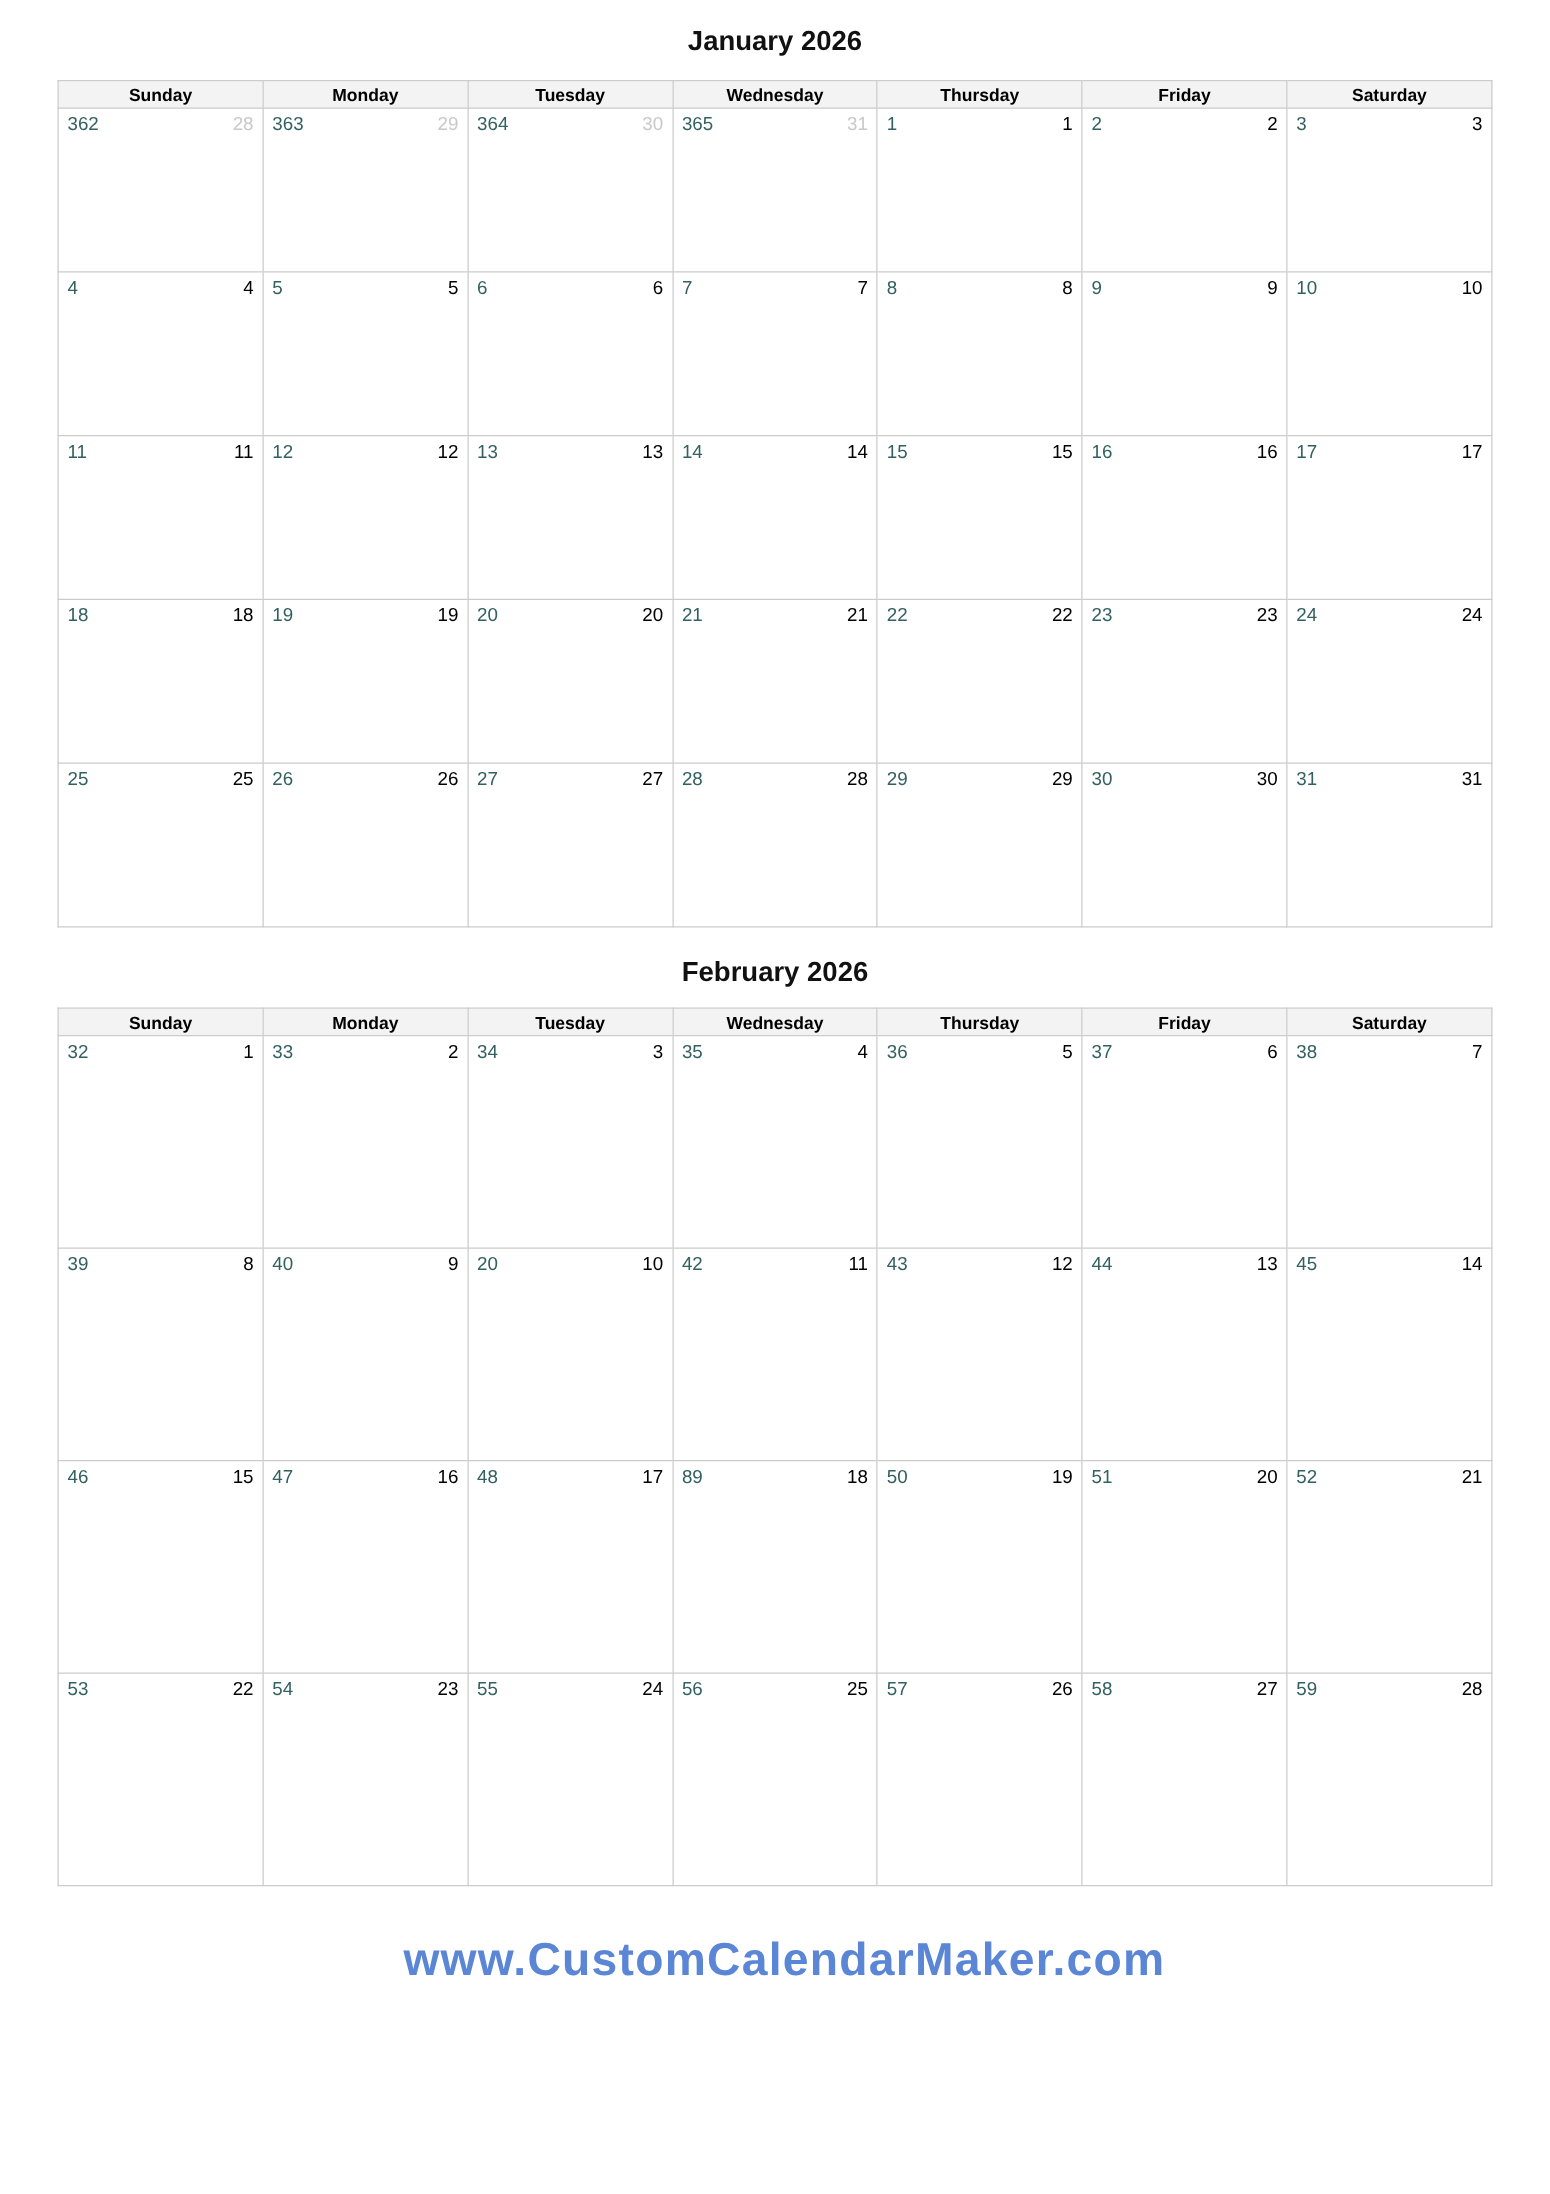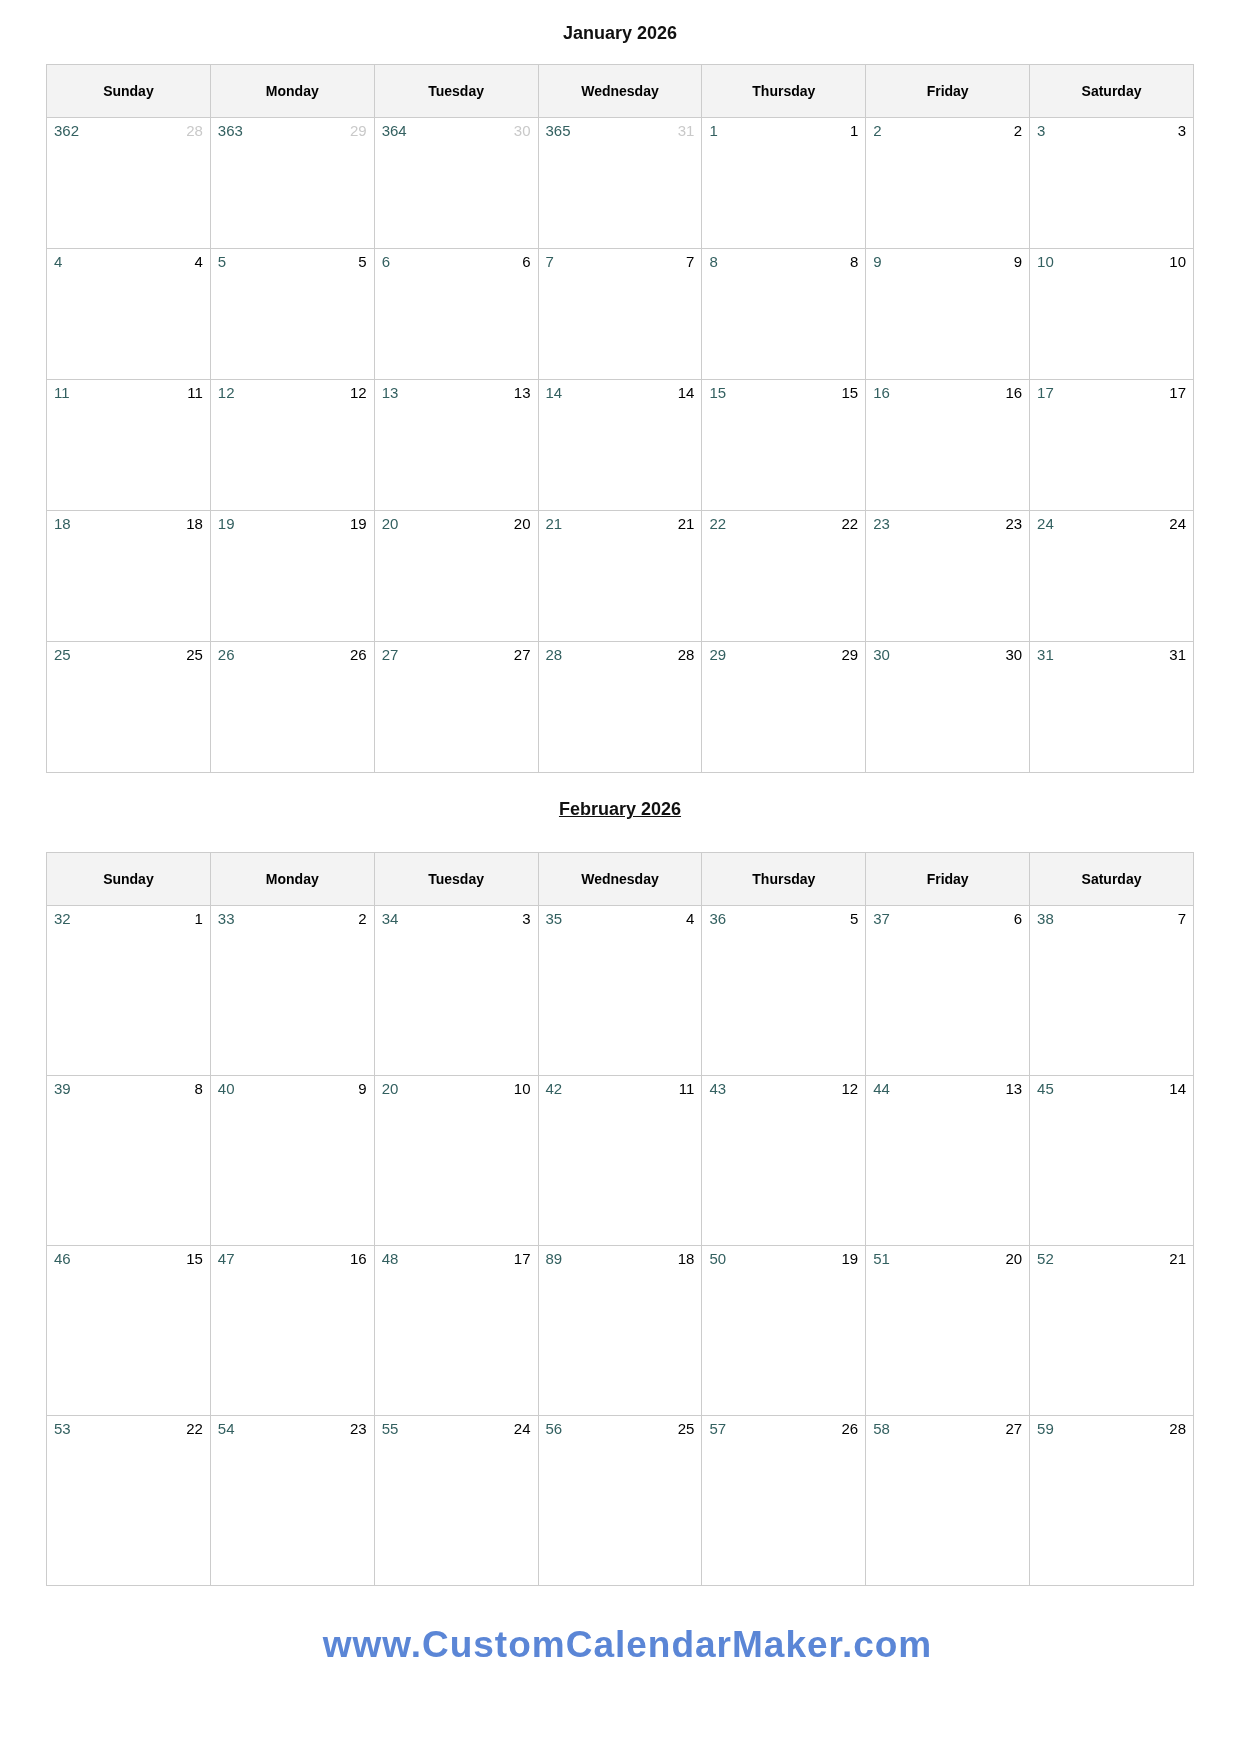--- a/index.html
+++ b/index.html
@@ -6,42 +6,42 @@
   html, body { background: #ffffff; }
   body {
     width: 1240px;
     height: 1755px;
     margin: 0 auto;
     font-family: "Liberation Sans", sans-serif;
     overflow: hidden;
   }
   .month-title {
     text-align: center;
-    font-size: 18px;
+    font-size: 22px;
     font-weight: bold;
     color: var(--title, #111);
     line-height: 26px;
   }
   .month-jan .month-title { margin: 20px 0 18px 0; }
-  .month-feb .month-title { margin: 23px 0 30px 0; text-decoration: underline; }
+  .month-feb .month-title { margin: 23px 0 15px 0; }
   table.calendar {
     width: 1148px;
     margin: 0 auto;
     border-collapse: collapse;
     table-layout: fixed;
   }
   table.calendar th {
     background: var(--header-bg, #f3f3f3);
     border: 1px solid var(--border, #ccc);
     font-size: 14px;
     font-weight: bold;
     color: #000;
     height: 22px;
     text-align: center;
-    padding: 18px 0;
+    padding: 2px 0;
   }
   table.calendar td {
     border: 1px solid var(--border, #ccc);
     vertical-align: top;
     padding: 4px 7px;
     font-size: 15px;
     background: #ffffff;
   }
   .month-jan td { height: 131px; }
   .month-feb td { height: 170px; }

